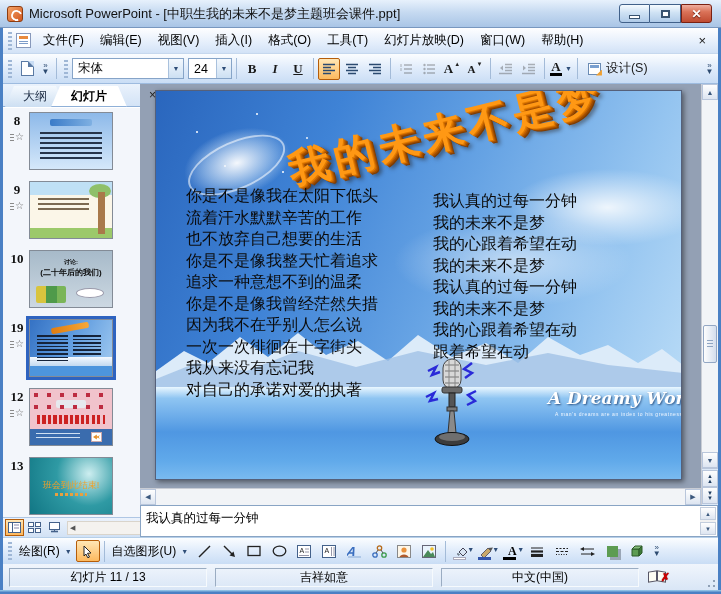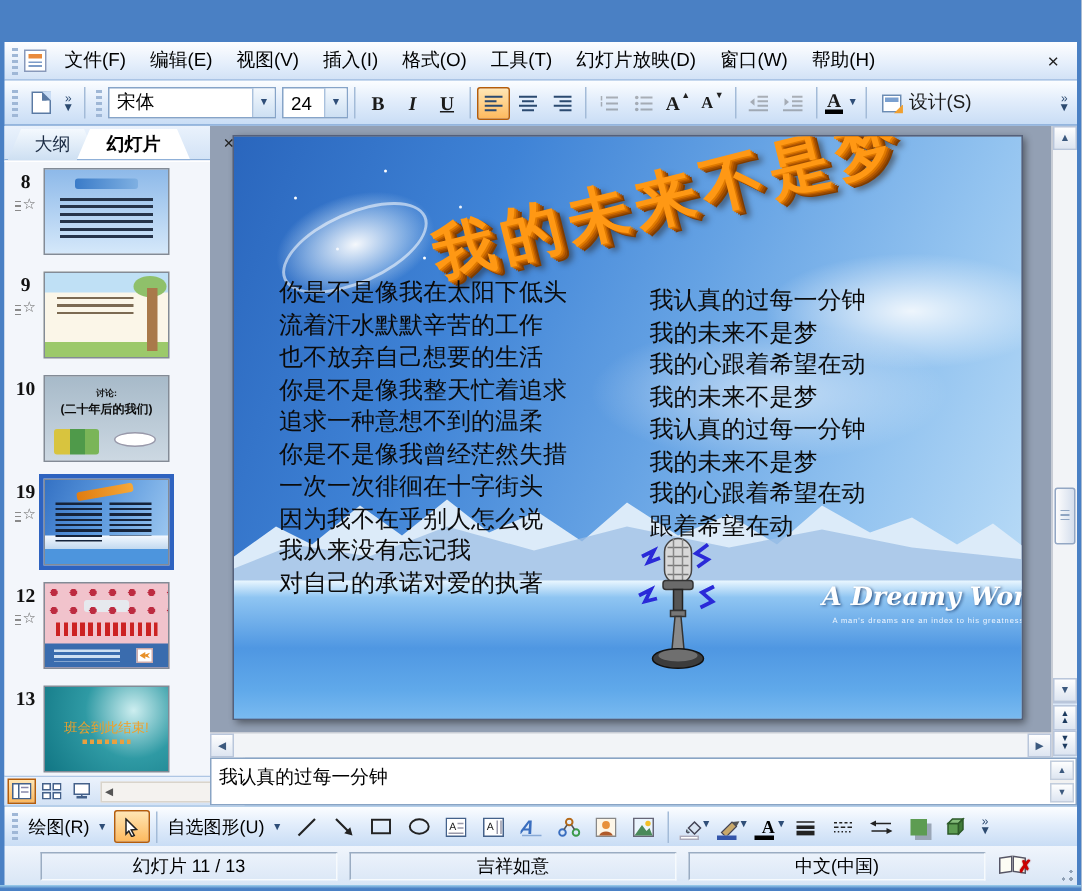--- a/index.html
+++ b/index.html
@@ -175,20 +175,35 @@
   .book .pl{left:1px;transform:skewY(-8deg)}
   .book .pr{left:10px;transform:skewY(8deg)}
   .book .bx{position:absolute;right:-3px;top:2px;color:#c00;font-weight:bold;font-size:11px;text-shadow:0 0 1px #800}
   .bottomedge{position:absolute;left:0;bottom:0;width:100%;height:4px;background:linear-gradient(#9fd0ec,#4a80c4 60%)}
 </style>
 </head>
 <body>
 
 <div id="app">
 
+  <div class="titlebar">
+    <span class="pp-icon"></span>
+    <span class="title-text">Microsoft PowerPoint - [中职生我的未来不是梦主题班会课件.ppt]</span>
+    <div class="winbtns">
+      <div class="wbtn min">
+          <span class="glyph-min"></span>
+        </div>
+      <div class="wbtn res">
+          <span class="glyph-res"></span>
+        </div>
+      <div class="wbtn close">
+          <span class="glyph-x">✕</span>
+        </div>
+    </div>
+  </div>
 
   <div class="menubar">
     <span class="grip"></span>
     <span class="doc-ic"></span>
     <span class="mi">文件(F)</span>
     <span class="mi">编辑(E)</span>
     <span class="mi">视图(V)</span>
     <span class="mi">插入(I)</span>
     <span class="mi">格式(O)</span>
     <span class="mi">工具(T)</span>
@@ -438,22 +453,22 @@
         </svg>
         <div class="sea"></div>
         <div class="slide-title">我的未来不是梦</div>
         <div class="lyr lyr-left">
           <div>你是不是像我在太阳下低头</div>
           <div>流着汗水默默辛苦的工作</div>
           <div>也不放弃自己想要的生活</div>
           <div>你是不是像我整天忙着追求</div>
           <div>追求一种意想不到的温柔</div>
           <div>你是不是像我曾经茫然失措</div>
+          <div>因为我不在乎别人怎么说</div>
           <div>一次一次徘徊在十字街头</div>
-          <div>因为我不在乎别人怎么说</div>
           <div>我从来没有忘记我</div>
           <div>对自己的承诺对爱的执著</div>
         </div>
         <div class="lyr lyr-right">
           <div>我认真的过每一分钟</div>
           <div>我的未来不是梦</div>
           <div>我的心跟着希望在动</div>
           <div>我的未来不是梦</div>
           <div>我认真的过每一分钟</div>
           <div>我的未来不是梦</div>
@@ -648,21 +663,21 @@
           <polygon points="9,4 12,1 12,8 9,11" fill="#3f7a38" stroke="#2c5a28"></polygon>
         </svg>
       </div>
     <div class="chev">
         <span>»</span>
         <span>▼</span>
       </div>
   </div>
 
   <div class="statusbar">
-    <div class="sbox" style="width:198px;margin-left:18px">
+    <div class="sbox" style="width:198px;">
         <span>幻灯片 11 / 13</span>
       </div>
     <div class="sbox" style="width:218px">
         <span>吉祥如意</span>
       </div>
     <div class="sbox" style="width:198px">
         <span>中文(中国)</span>
       </div>
     <div class="book">
       <span class="pg pl"></span>

